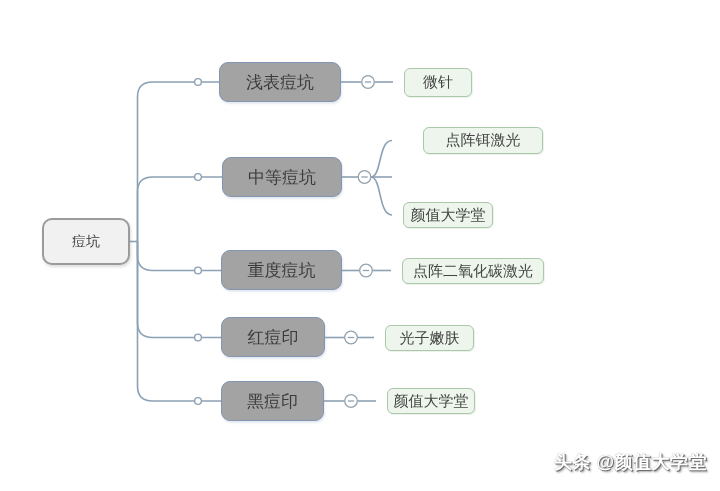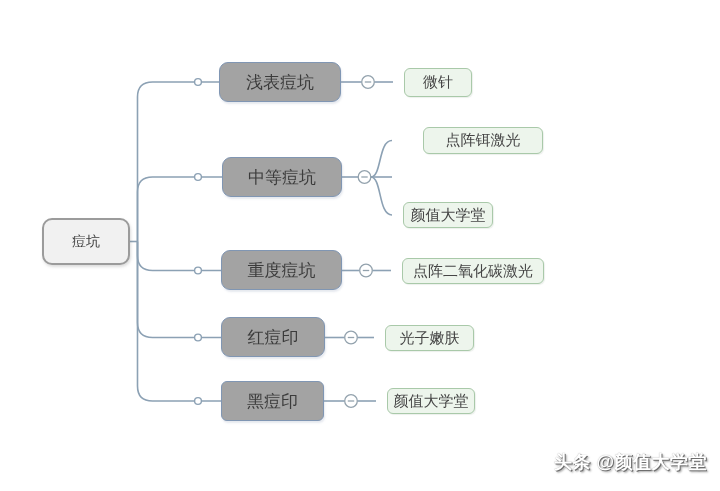--- a/index.html
+++ b/index.html
@@ -113,21 +113,21 @@
       </g>
     </g>
   </svg>
 
   <div class="node root" style="left:42px;top:218px;width:88px;height:47px;">痘坑</div>
 
   <div class="node branch" style="left:219px;top:62px;width:122px;height:40px;">浅表痘坑</div>
   <div class="node branch" style="left:222px;top:157px;width:120px;height:40px;">中等痘坑</div>
   <div class="node branch" style="left:221px;top:317px;width:104px;height:40px;">红痘印</div>
   <div class="node branch" style="left:221px;top:250px;width:121px;height:40px;">重度痘坑</div>
-  <div class="node branch" style="left:221px;top:381px;width:103px;height:40px;border-radius:6px;">黑痘印</div>
+  <div class="node branch" style="left:221px;top:381px;width:103px;height:40px;">黑痘印</div>
 
   <div class="node leaf" style="left:393px;top:68px;width:68px;height:29px;">微针</div>
   <div class="node leaf" style="left:412px;top:127px;width:120px;height:27px;">点阵铒激光</div>
   <div class="node leaf" style="left:392px;top:202px;width:90px;height:26px;">颜值大学堂</div>
   <div class="node leaf" style="left:391px;top:258px;width:142px;height:26px;">点阵二氧化碳激光</div>
   <div class="node leaf" style="left:374px;top:325px;width:89px;height:26px;">光子嫩肤</div>
   <div class="node leaf" style="left:376px;top:388px;width:88px;height:26px;">颜值大学堂</div>
 
   <div class="watermark">头条 @颜值大学堂</div>
 

